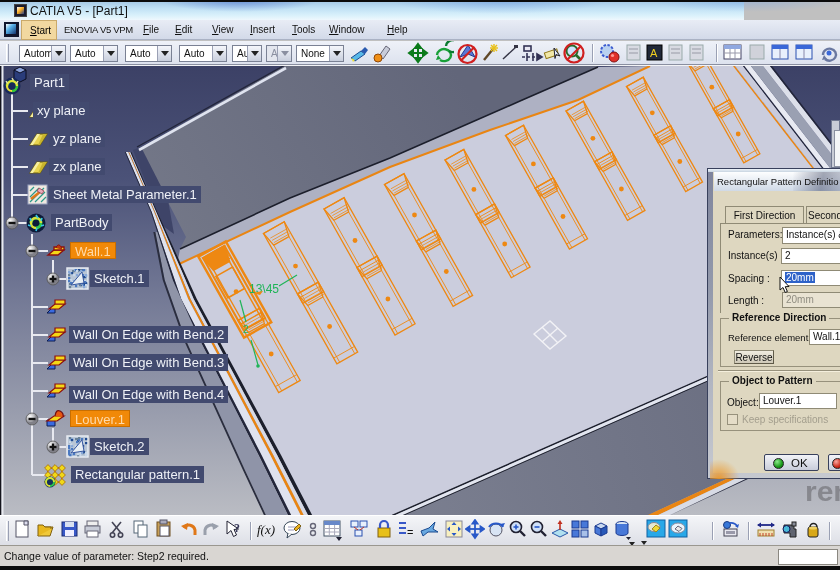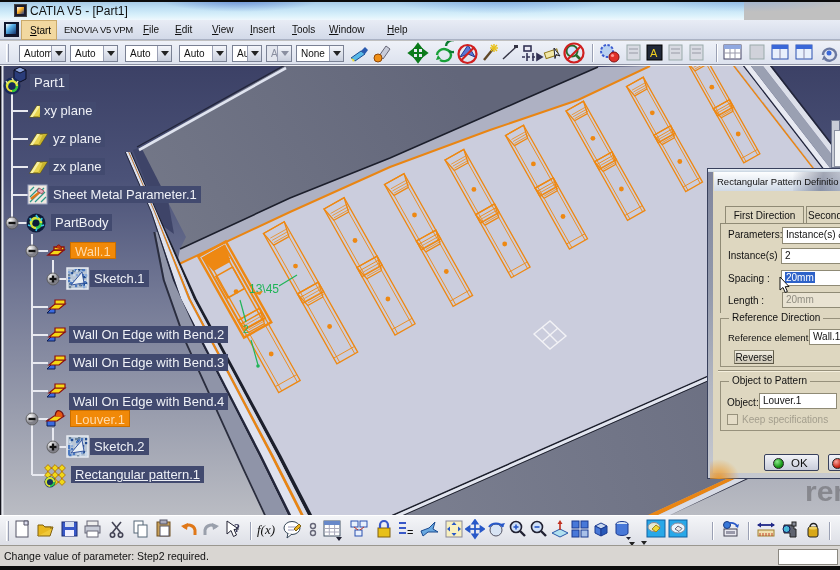--- a/index.html
+++ b/index.html
@@ -46,21 +46,21 @@
 #dlg { left:707px; top:168px; width:133px; height:311px;
   border:1px solid #38405c; border-right:none;
   background:linear-gradient(180deg,#7e849c 0%,#949aac 40%,#b2b6c2 70%,#c6c9d0 100%);padding-left:12px; }
 #dlg .inner { position:absolute; left:5px; top:3px; right:0; bottom:5px; background:#ded7c0; }
 #dlgtitle { left:6px; top:3px; width:127px; height:19px; background:linear-gradient(180deg,#fdfeff,#cfd9e6); font-size:9.5px; color:#111; line-height:19px; padding-left:3px; overflow:hidden; white-space:nowrap;}
 #dlgtitle .shade { position:absolute; right:0; top:0; width:48px; height:19px; background:linear-gradient(100deg, rgba(40,48,80,0) 0%, rgba(40,48,80,.42) 60%, rgba(90,100,130,.35) 100%); }
 .dtab { position:absolute; height:17px; background:#ded7c0; border:1px solid #8f8a75; border-bottom:none; font-size:10px; color:#111; text-align:center; line-height:17px; }
 .dfield { position:absolute; height:16px; background:#fff; border:1px solid #8f8a75; font-size:10px; color:#111; line-height:14px; padding-left:3px; white-space:nowrap; overflow:hidden;}
 .dfield.dis { background:#e9e3d2; color:#8f8c80; }
 .dlabel { position:absolute; font-size:10px; color:#111; white-space:nowrap; }
-.dgroup { position:absolute; border:1px solid #97917c; border-right:none; }
+.dgroup { position:absolute; border:1px solid #97917c; border-right:none;font-weight:bold; }
 .dgroup span { position:absolute; left:8px; top:-7px; background:#ded7c0; font-size:10px; padding:0 3px; color:#111; white-space:nowrap;}
 .dbtn { position:absolute; background:linear-gradient(180deg,#f0ece0,#cfc9b8); border:1px solid #8f8a75; border-bottom-color:#5f5a48; border-right-color:#5f5a48; font-size:10px; text-align:center; color:#111; }
 
 #btoolbar { left:0; top:515px; width:840px; height:30px; background:linear-gradient(180deg,#f4f5f8,#dddfe6); border-top:1px solid #fff; }
 
 #statusbar { left:0; top:545px; width:840px; height:21px; background:#d9d6d2; border-top:1px solid #9a978f; font-size:10.5px; color:#111; }
 #statusbar .txt { position:absolute; left:4px; top:4px; }
 #statusinput { position:absolute; left:778px; top:3px; width:60px; height:16px; background:#fff; border:1px solid #8a8780; }
 #blackstrip { left:0; top:566px; width:840px; height:4px; background:#0d0d0d; }
 .ico { position:absolute; }
@@ -751,33 +751,33 @@
           <rect x="-2.4" y="4.6" width="4.8" height="4.8" transform="rotate(45 0 7)" fill="#f0d818" stroke="#a06000" stroke-width="0.7"></rect>
           <rect x="4.6" y="-9.4" width="4.8" height="4.8" transform="rotate(45 7 -7)" fill="#f0d818" stroke="#a06000" stroke-width="0.7"></rect>
           <rect x="4.6" y="-2.4" width="4.8" height="4.8" transform="rotate(45 7 0)" fill="#f0d818" stroke="#a06000" stroke-width="0.7"></rect>
           <rect x="4.6" y="4.6" width="4.8" height="4.8" transform="rotate(45 7 7)" fill="#f0d818" stroke="#a06000" stroke-width="0.7"></rect>
           <circle cx="-5" cy="7" r="5.5" fill="#18305a"></circle>
           <path d="M -9,7 a 4,4 0 1 1 4,4" fill="none" stroke="#2ec84e" stroke-width="2"></path>
           <path d="M -1,7 a 4,4 0 1 0 -4,4" fill="none" stroke="#d8e03a" stroke-width="1.8"></path>
         </g>
 </svg>
 <div class="tlabel" style="left:30px;top:8px">Part1</div>
-<div class="tlabel" style="left:40px;top:36px">xy plane</div>
+<div class="tlabel" style="left:33px;top:36px">xy plane</div>
 <div class="tlabel" style="left:49px;top:64px">yz plane</div>
 <div class="tlabel" style="left:49px;top:92px">zx plane</div>
 <div class="tlabel" style="left:49px;top:120px">Sheet Metal Parameter.1</div>
 <div class="tlabel" style="left:51px;top:148px">PartBody</div>
 <div class="tlabel tsel" style="left:70px;top:176px">Wall.1</div>
 <div class="tlabel" style="left:90px;top:204px">Sketch.1</div>
 <div class="tlabel" style="left:69px;top:260px">Wall On Edge with Bend.2</div>
 <div class="tlabel" style="left:69px;top:288px">Wall On Edge with Bend.3</div>
-<div class="tlabel" style="left:69px;top:327px">Wall On Edge with Bend.4</div>
+<div class="tlabel" style="left:69px;top:320px">Wall On Edge with Bend.4</div>
 <div class="tlabel tsel" style="left:70px;top:344px">Louver.1</div>
 <div class="tlabel" style="left:90px;top:372px">Sketch.2</div>
-<div class="tlabel" style="left:71px;top:400px"><span style="text-decoration:underline">Rectangular pattern.1</span></div></div>
+<div class="tlabel" style="left:71px;top:400px"><span style="">Rectangular pattern.1</span></div></div>
   <div id="minidlg" class="abs" style="left:831px;top:120px;width:9px;height:48px;background:#c8ccd6;border:1px solid #707890">
       <div class="abs" style="left:2px;top:9px;width:7px;height:37px;background:#f4f6f8;border:1px solid #8a90a0;border-right:none"></div>
     </div>
   <div id="dlg" class="abs">
       <div class="abs" style="left:0;top:0;width:133px;height:3px;background:linear-gradient(180deg,#eef4fa,#c8d4e0)"></div>
 <div class="inner"></div>
 <div id="dlgtitle" class="abs"><div class="shade"></div><span style="position:relative">Rectangular Pattern Definitio</span></div>
 <div class="dtab" style="left:17px;top:37px;width:79px;height:17px">First Direction</div>
 <div class="dtab" style="left:98px;top:37px;width:38px;height:17px">Second</div>
 <div class="abs" style="left:12px;top:54px;width:121px;height:1px;background:#8f8a75"></div>

